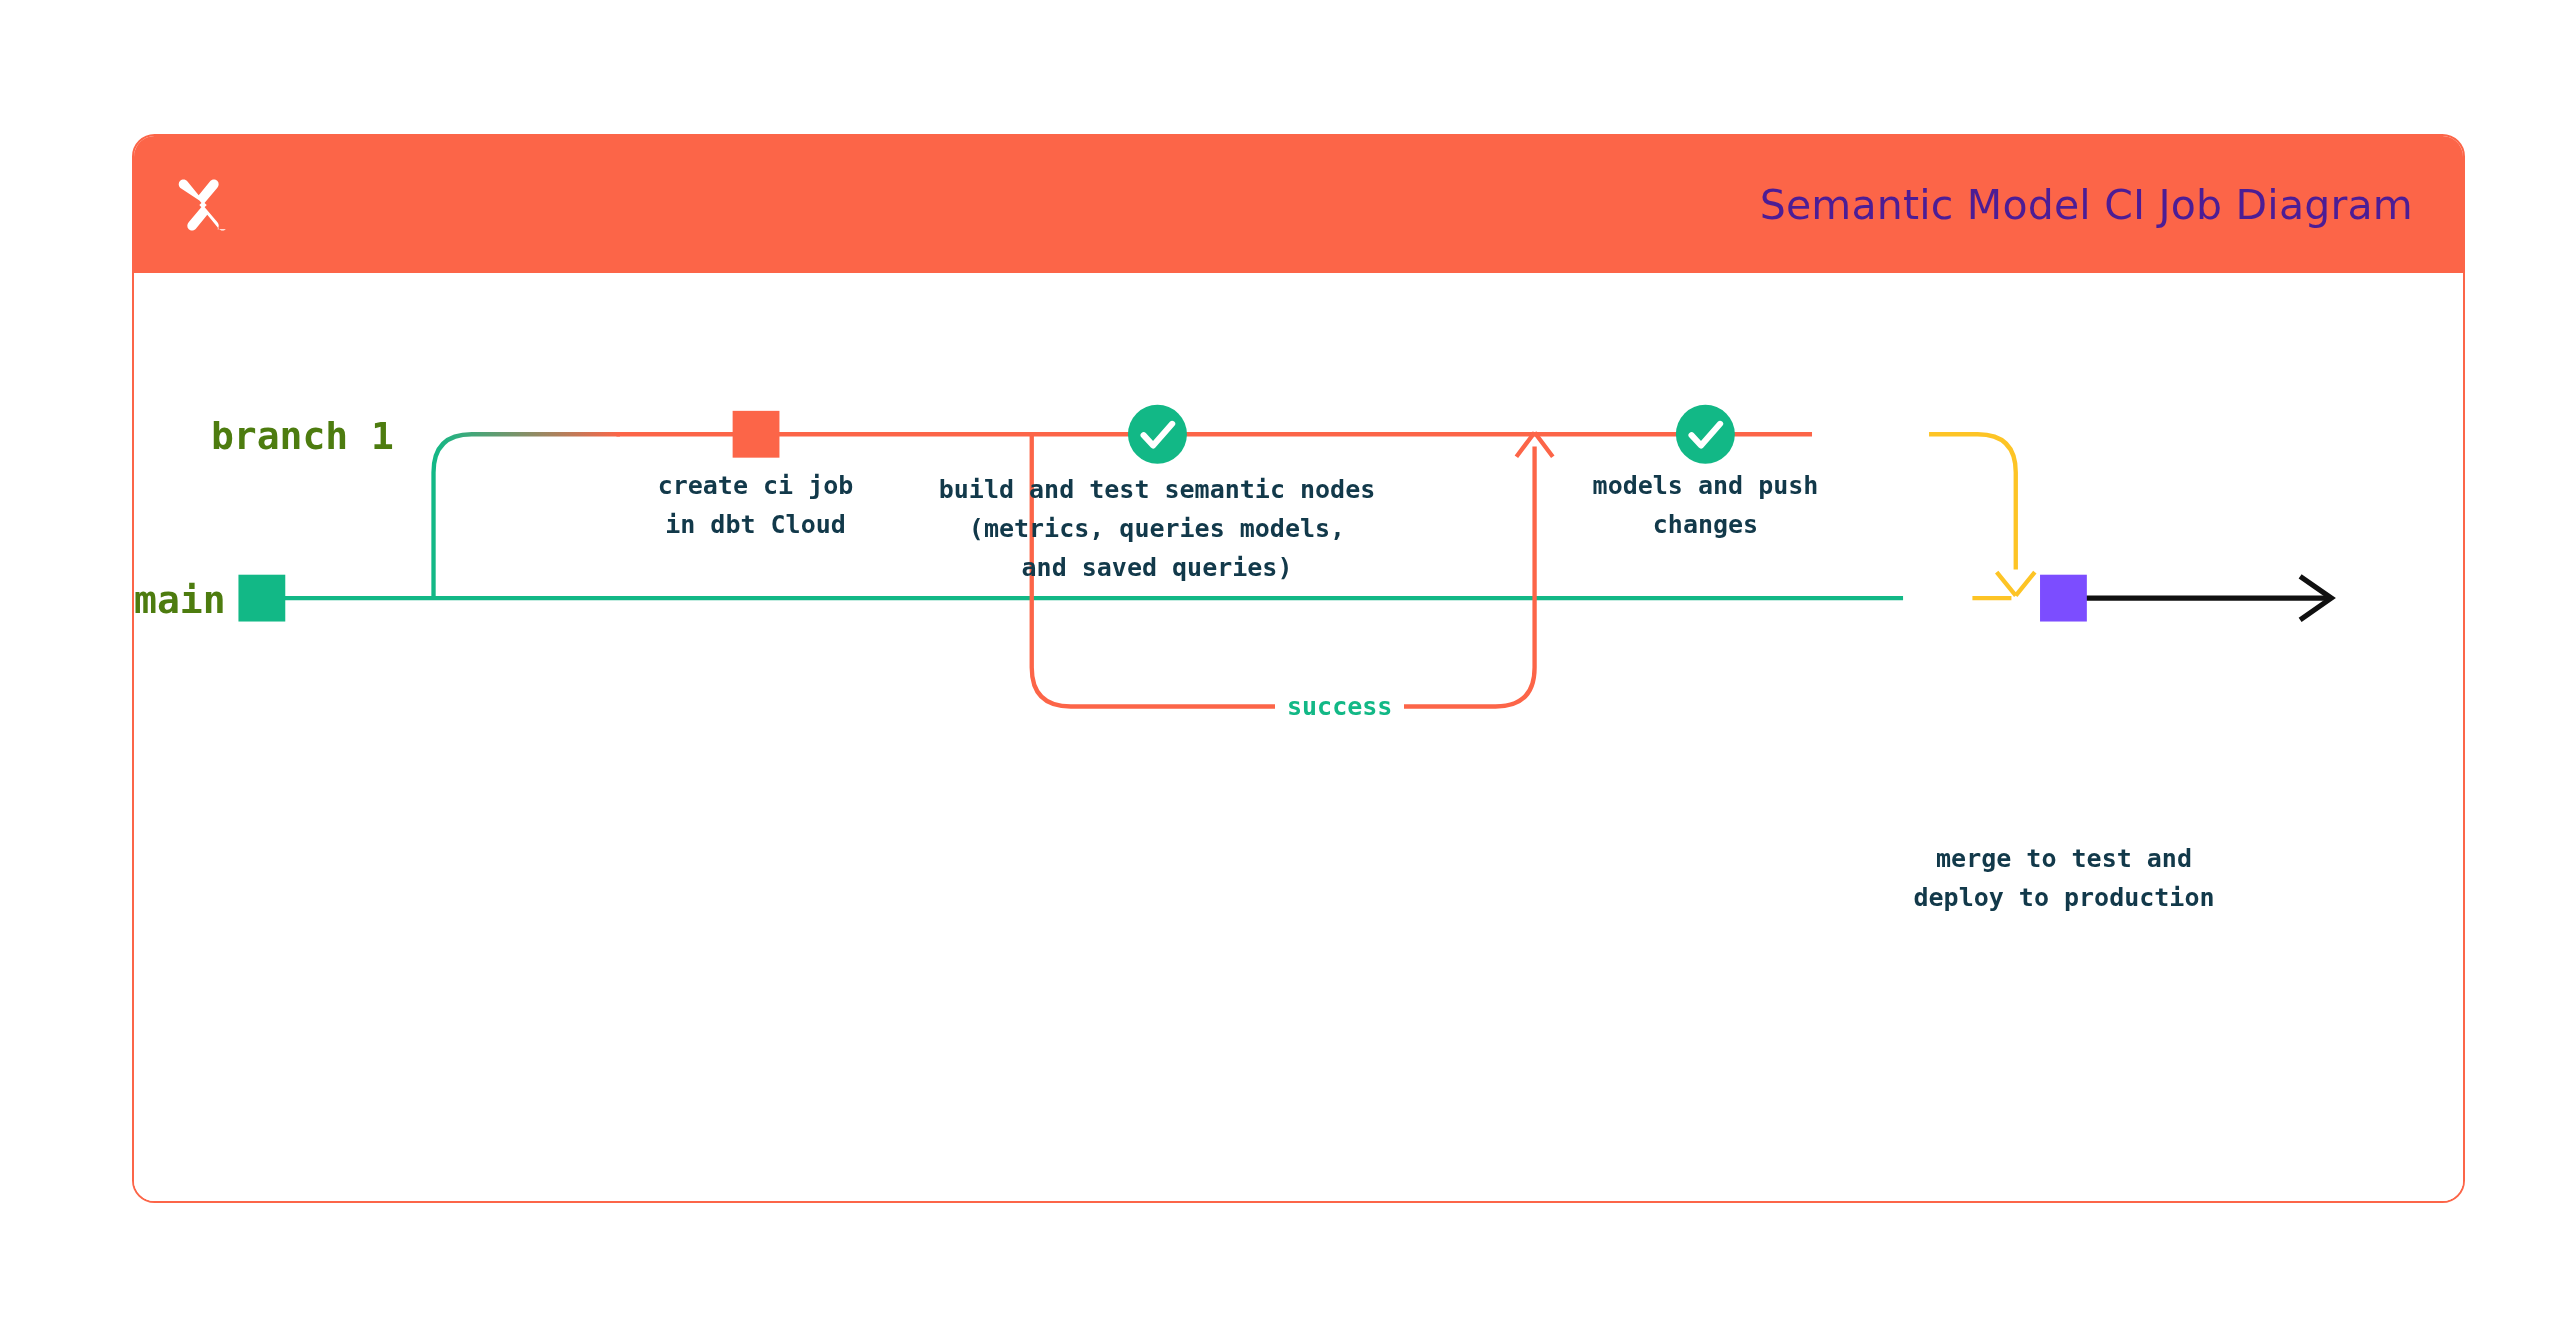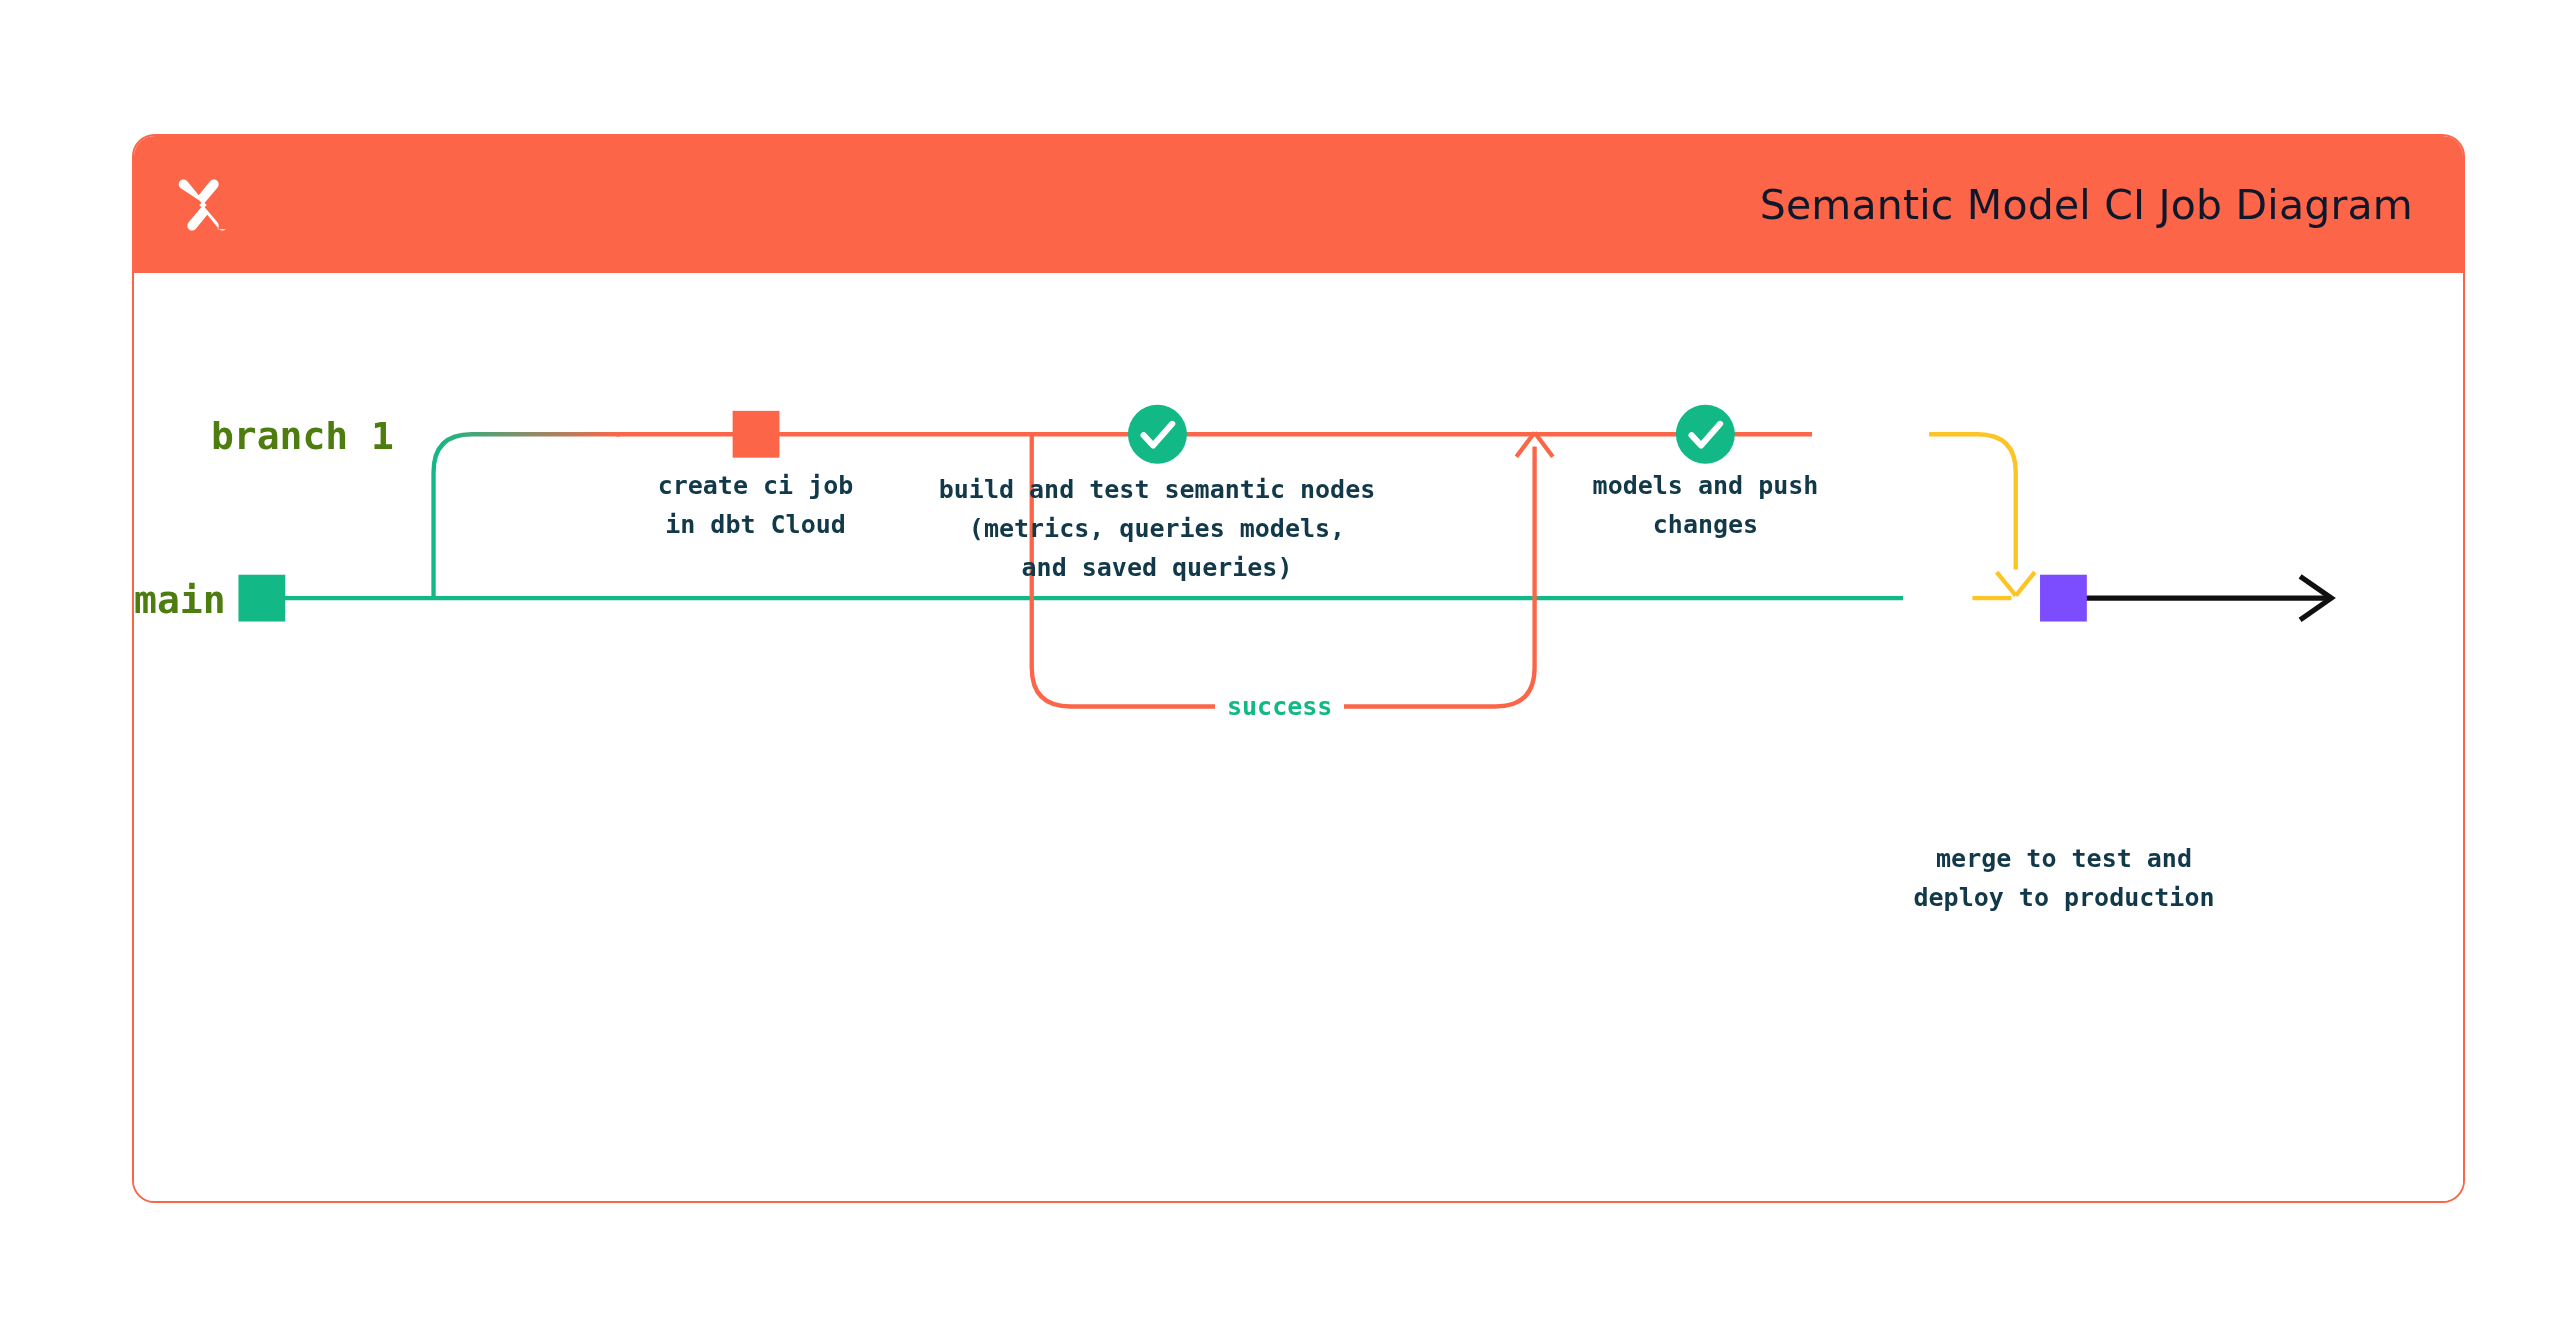--- a/index.html
+++ b/index.html
@@ -46,21 +46,21 @@
     box-sizing: border-box;
   }
   .logo-wrap {
     width: 68px;
     height: 68px;
     display: flex;
     align-items: center;
     justify-content: center;
   }
   .card-title {
-    color: #0f172a;
+    color: #4c1d95;
     font-family: "DejaVu Sans", sans-serif;
     font-size: 41px;
     font-weight: 400;
     letter-spacing: 0.2px;
     white-space: nowrap;
   }
   .card-body {
     position: absolute;
     left: 0;
     top: 137px;
@@ -212,20 +212,20 @@
         <div class="node-caption" style="left: 763px; top: 197px; width: 520px;"><span>build and test semantic nodes</span>
 <span>(metrics, queries models,</span>
 <span>and saved queries)</span></div>
 
         <div class="node-caption" style="left: 1398px; top: 193px; width: 347px;"><span>models and push</span>
 <span>changes</span></div>
 
         <div class="node-caption" style="left: 1670px; top: 566px; width: 520px;"><span>merge to test and</span>
 <span>deploy to production</span></div>
 
-        <div class="loop-label" style="left: 1081px; top: 419px;">success</div>
+        <div class="loop-label" style="left: 1141px; top: 419px;">success</div>
 
       </div>
     </div>
 
   </div>
 </div>
 
 
 </body></html>

